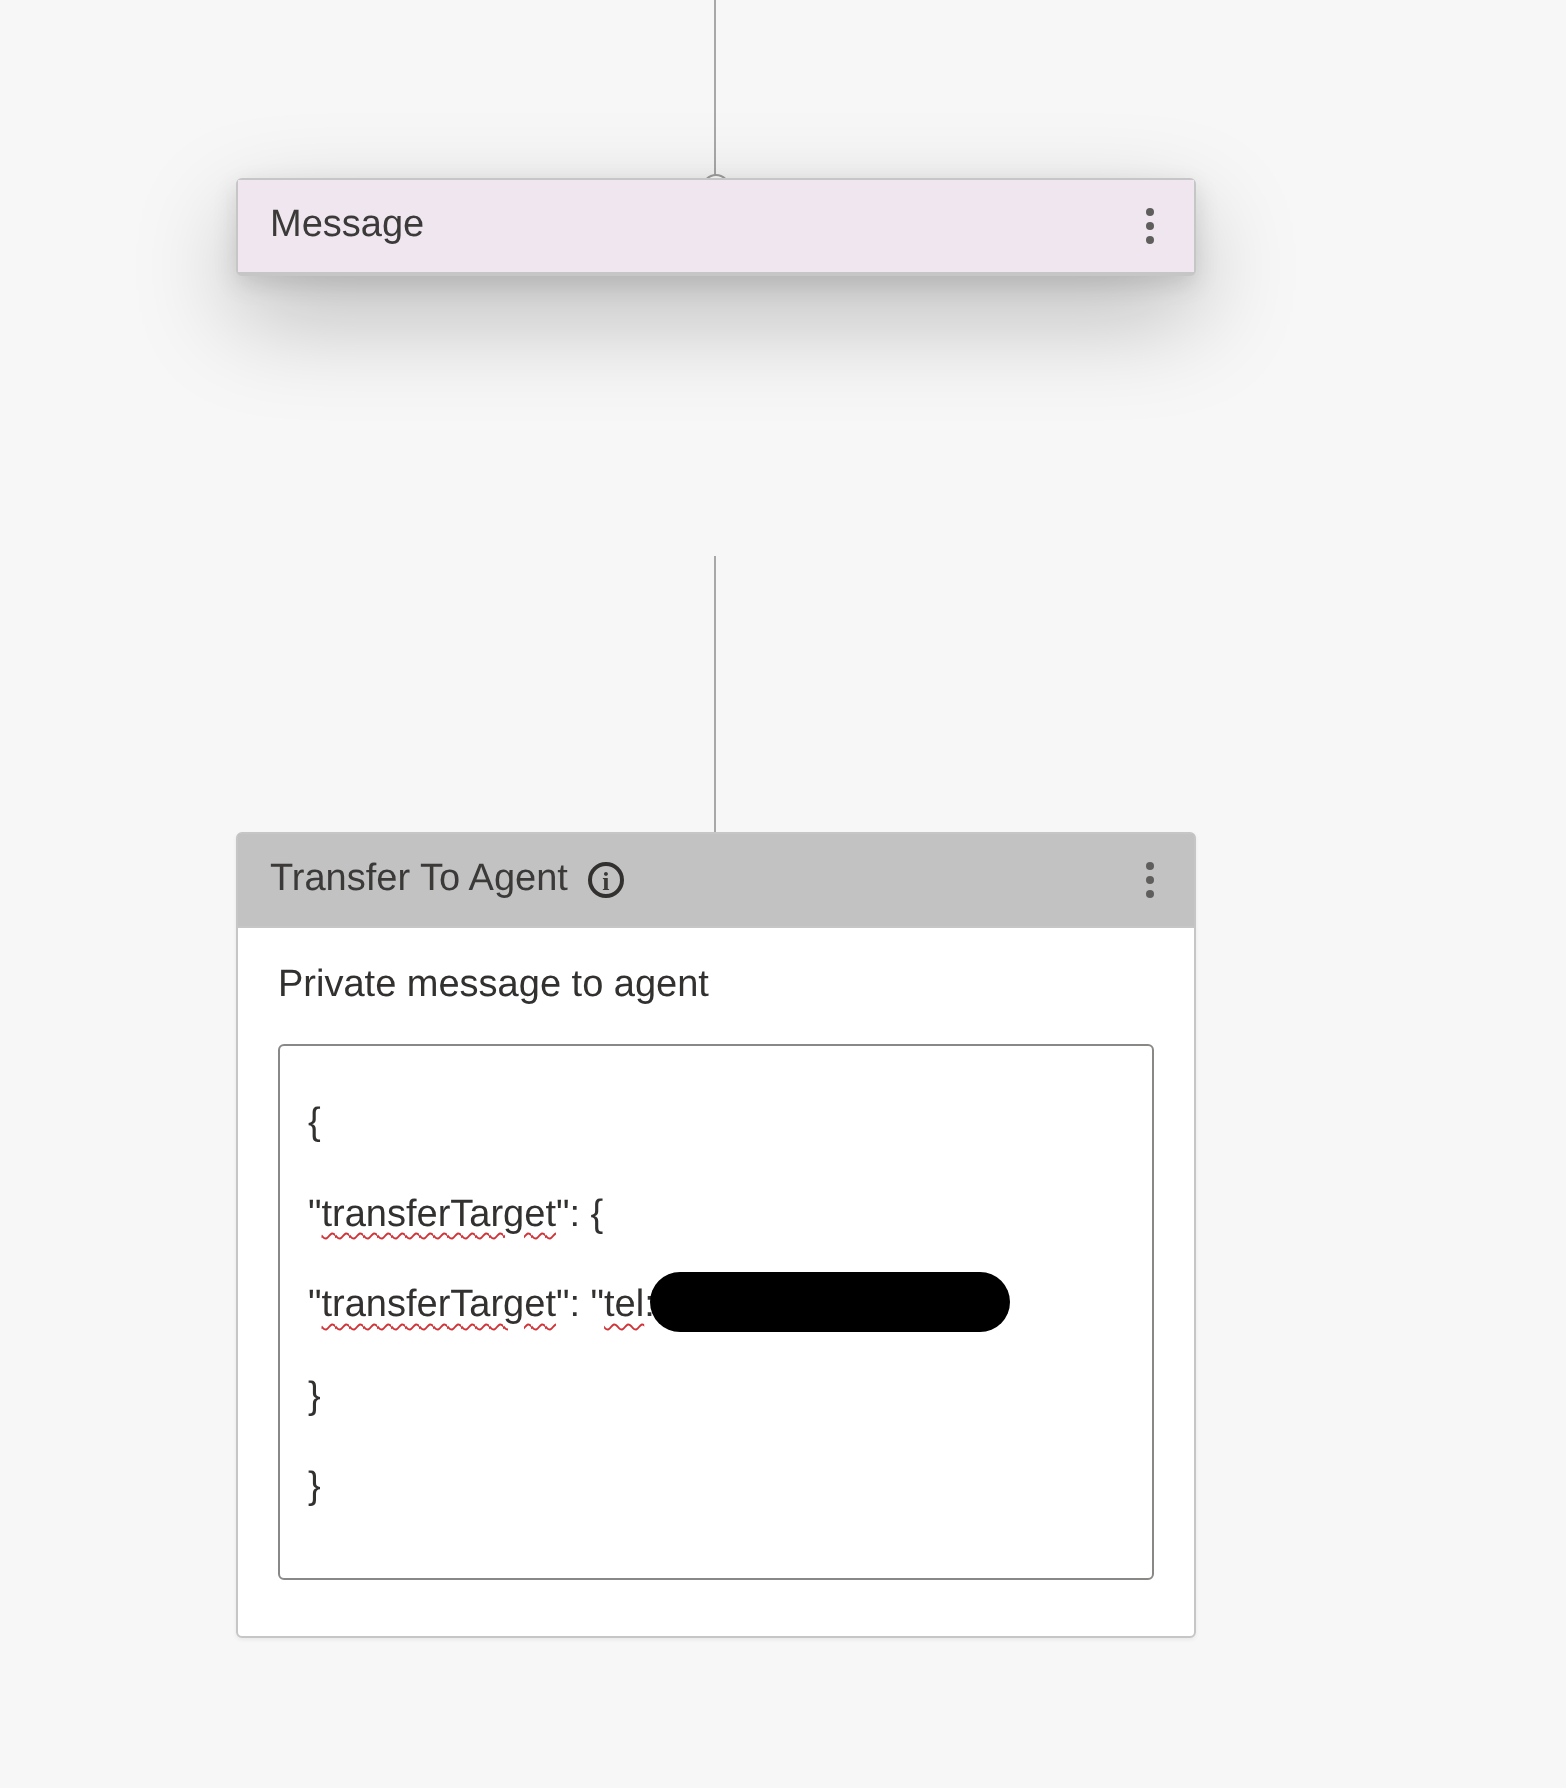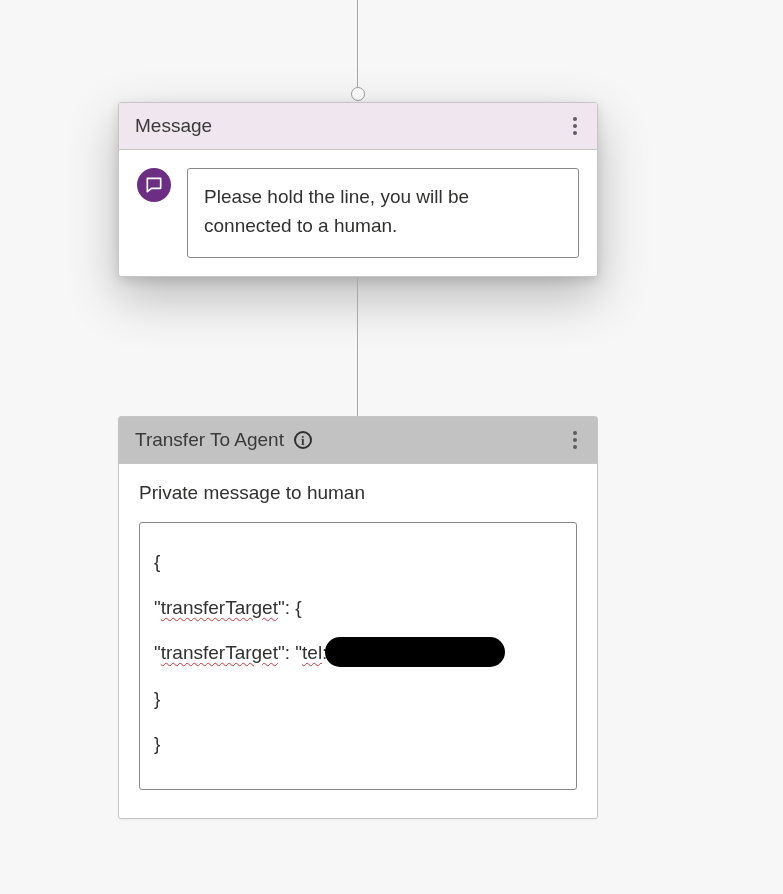--- a/index.html
+++ b/index.html
@@ -41,21 +41,21 @@
   .node {
     position: absolute;
     width: 480px;
     left: 118px;
     background: #ffffff;
     border: 1px solid #c6c6c6;
     border-radius: 3px;
     box-sizing: border-box;
   }
   .node.message {
-    top: 102px;
+    top: 89px;
     box-shadow: 0 20px 50px rgba(0,0,0,0.25), 0 4px 12px rgba(0,0,0,0.12);
   }
   .node.transfer {
     top: 416px;
     box-shadow: 0 1px 2px rgba(0,0,0,0.06);
   }
 
   .node-header {
     display: flex;
     align-items: center;
@@ -179,49 +179,39 @@
     <div class="node-header">
       <div class="header-left">
         <span>Message</span>
       </div>
       <div class="kebab">
         <span></span>
           <span></span>
           <span></span>
       </div>
     </div>
-    <div class="node-body">
-      <div class="chat-icon">
-        <svg width="20" height="20" viewBox="0 0 24 24" fill="none">
-          <path d="M4 4h16v12H9l-5 4V4z" stroke="#ffffff" stroke-width="2" stroke-linejoin="round" fill="none"></path>
-        </svg>
-      </div>
-      <div class="message-box">
-        <span>Please hold the line, you will be connected to a human.</span>
-      </div>
-    </div>
   </div>
 
   <div class="connector mid"></div>
   <div class="port mid"></div>
 
   <div class="node transfer">
     <div class="node-header">
       <div class="header-left">
         <span>Transfer To Agent</span>
         <span class="info-circle">i</span>
       </div>
       <div class="kebab">
         <span></span>
           <span></span>
           <span></span>
       </div>
     </div>
     <div class="node-body">
-      <div class="field-label">Private message to human</div>
+      <div class="field-label">Private message to agent</div>
       <div class="code-box">
         <div class="code-line"><span>{</span></div>
         <div class="code-line"><span>"</span><span class="sp-err">transferTarget</span><span>": {</span></div>
         <div class="code-line"><span>"</span><span class="sp-err">transferTarget</span><span>": "</span><span class="sp-err">tel</span><span>:</span><span class="redact"></span></div>
         <div class="code-line"><span>}</span></div>
         <div class="code-line"><span>}</span></div>
       </div>
     </div>
   </div>
 

